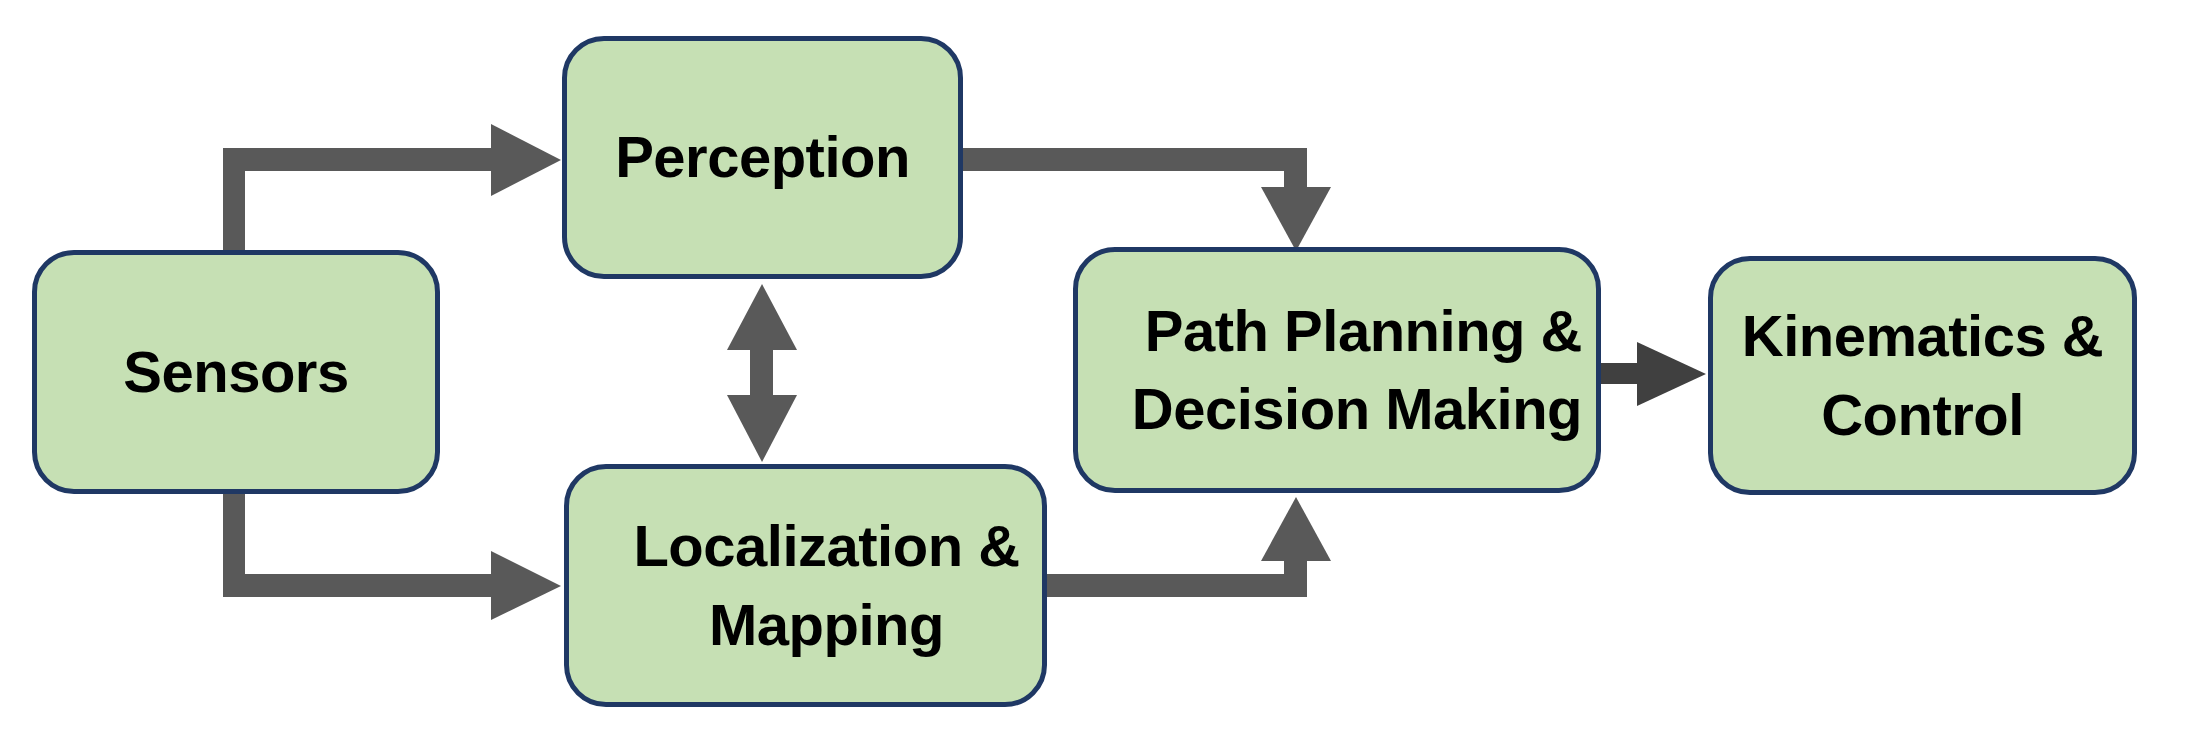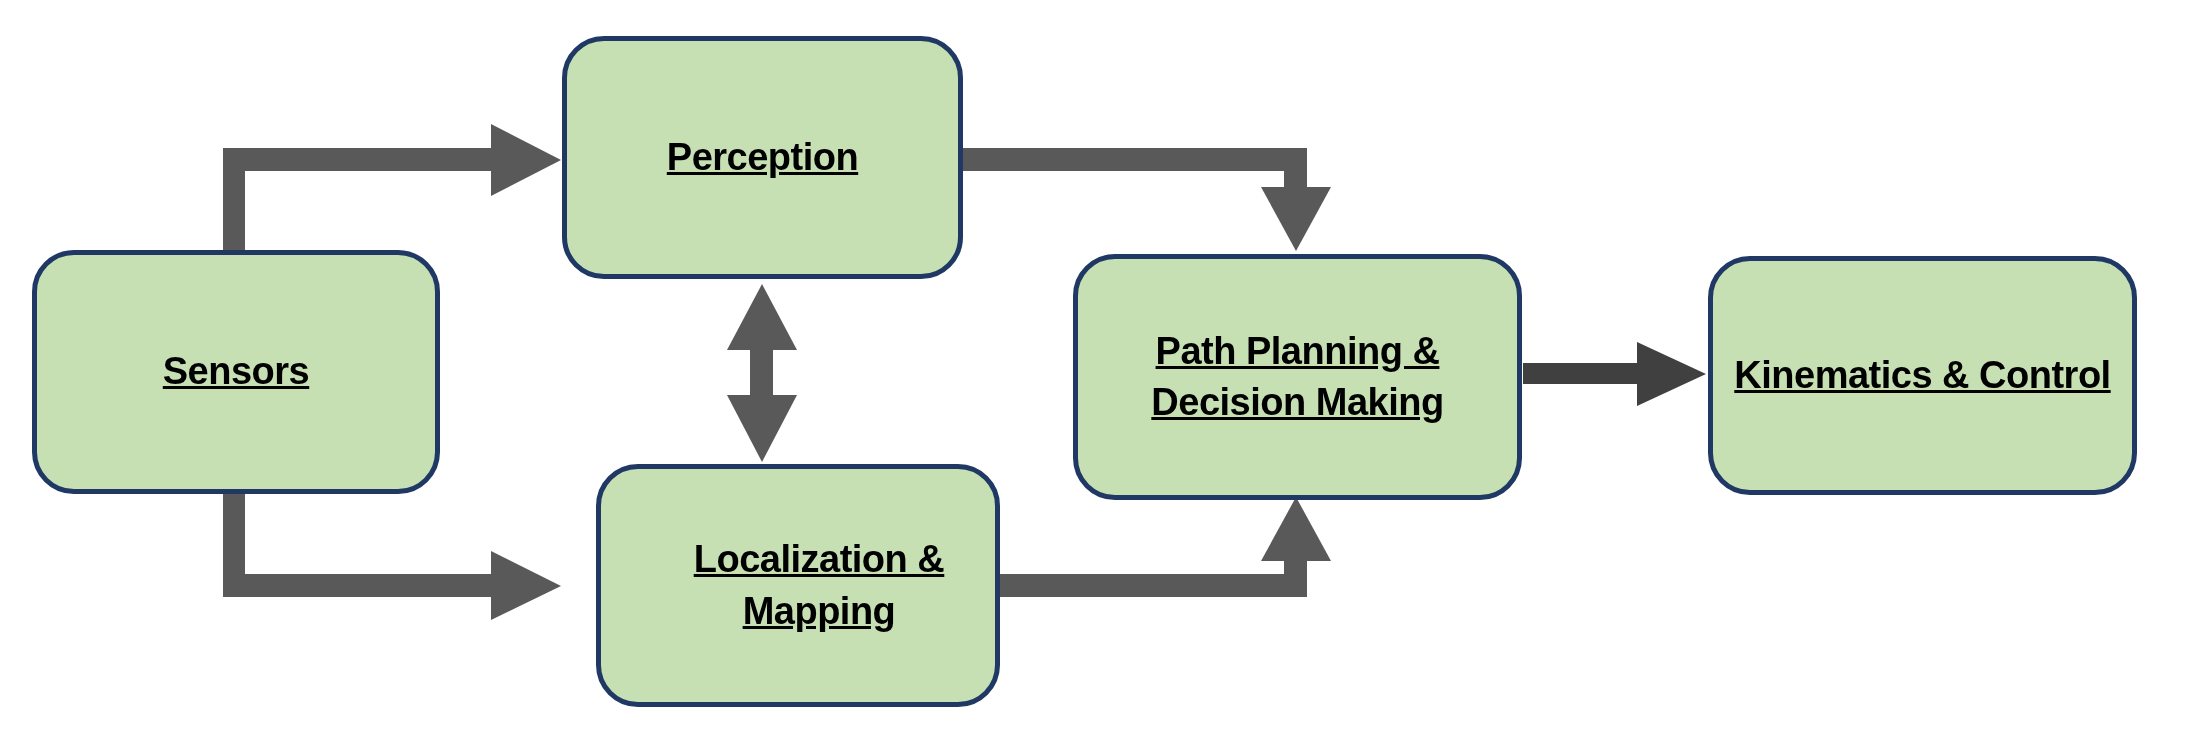--- a/index.html
+++ b/index.html
@@ -21,32 +21,31 @@
     box-sizing: border-box;
     background: var(--node-fill, #c6e0b4);
     border: 5px solid var(--node-border, #1f3864);
     border-radius: 42px;
     display: flex;
     align-items: center;
     justify-content: center;
     text-align: center;
   }
   .node .label {
-    font-size: 38px;
+    font-size: 58px;
     font-weight: 700;
     line-height: 1.35;
     color: var(--node-text, #000000);
     letter-spacing: -0.5px;
     padding: 0 14px;
-    text-decoration: underline;
   }
   .node-sensors     { left: 32px;   top: 250px; width: 408px; height: 244px; }
   .node-perception  { left: 562px;  top: 36px;  width: 401px; height: 243px; }
-  .node-locmap      { left: 596px;  top: 464px; width: 404px; height: 243px; padding-left: 42px; }
-  .node-pathplan    { left: 1073px; top: 254px; width: 449px; height: 246px; }
+  .node-locmap      { left: 564px;  top: 464px; width: 483px; height: 243px; padding-left: 42px; }
+  .node-pathplan    { left: 1073px; top: 247px; width: 528px; height: 246px; text-align: right; }
   .node-kinematics  { left: 1708px; top: 256px; width: 429px; height: 239px; }
 </style>
 </head>
 <body>
 
 <div class="canvas">
 
   <svg class="arrow-layer" viewBox="0 0 2190 746" xmlns="http://www.w3.org/2000/svg">
 
     <g fill="#595959">

